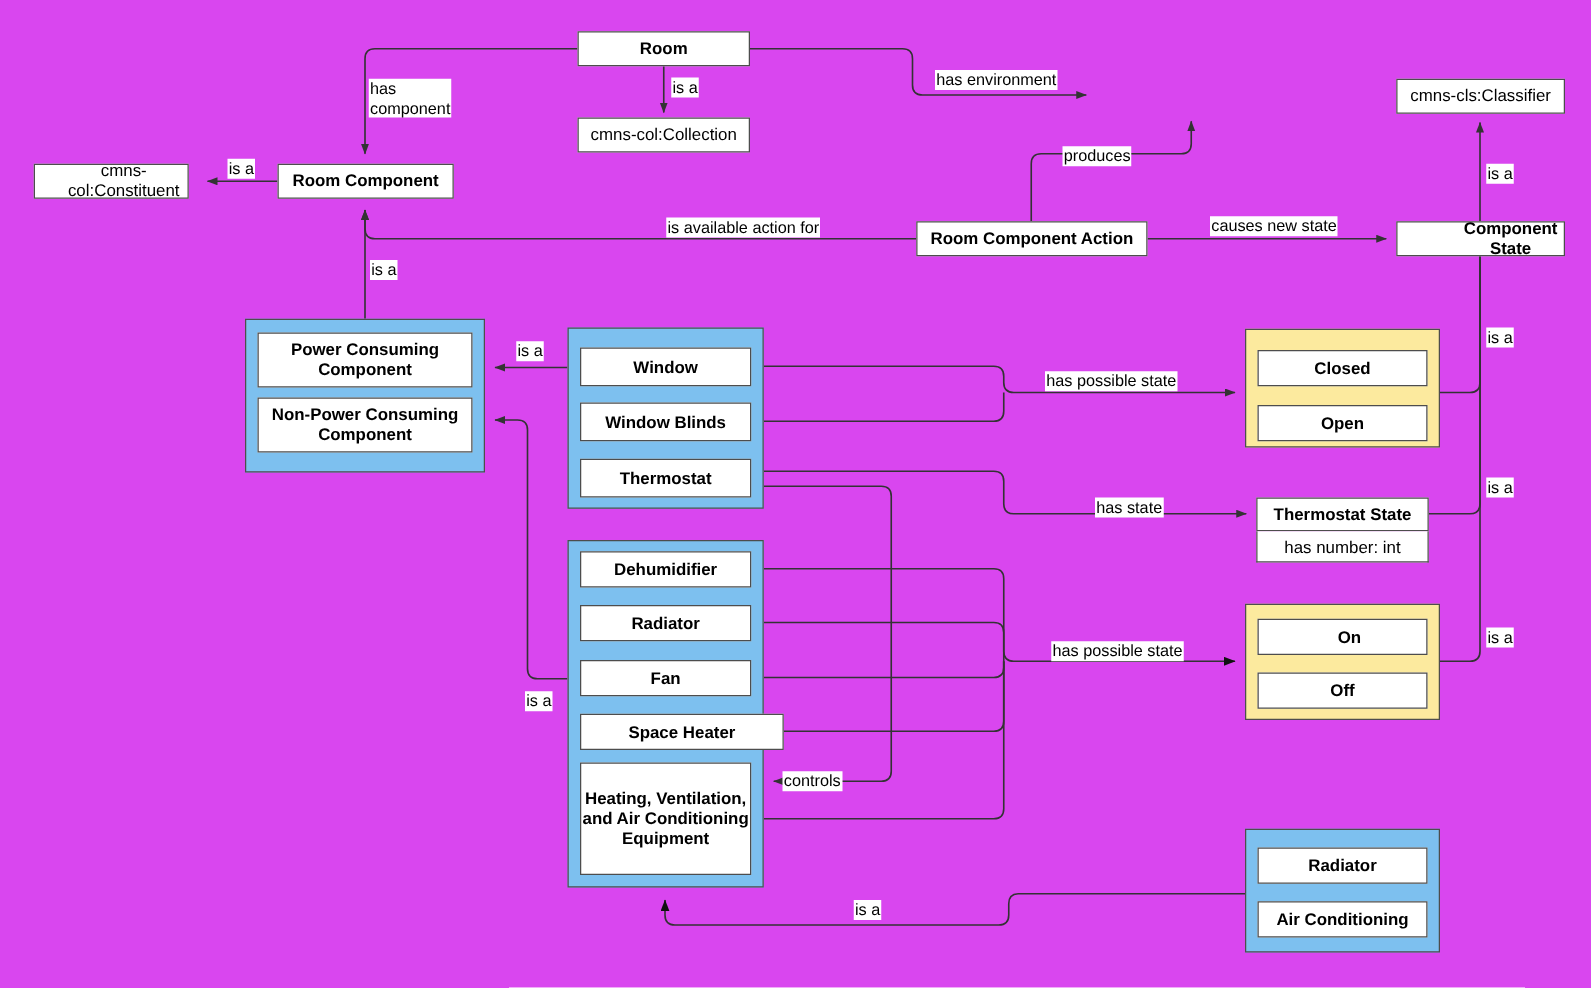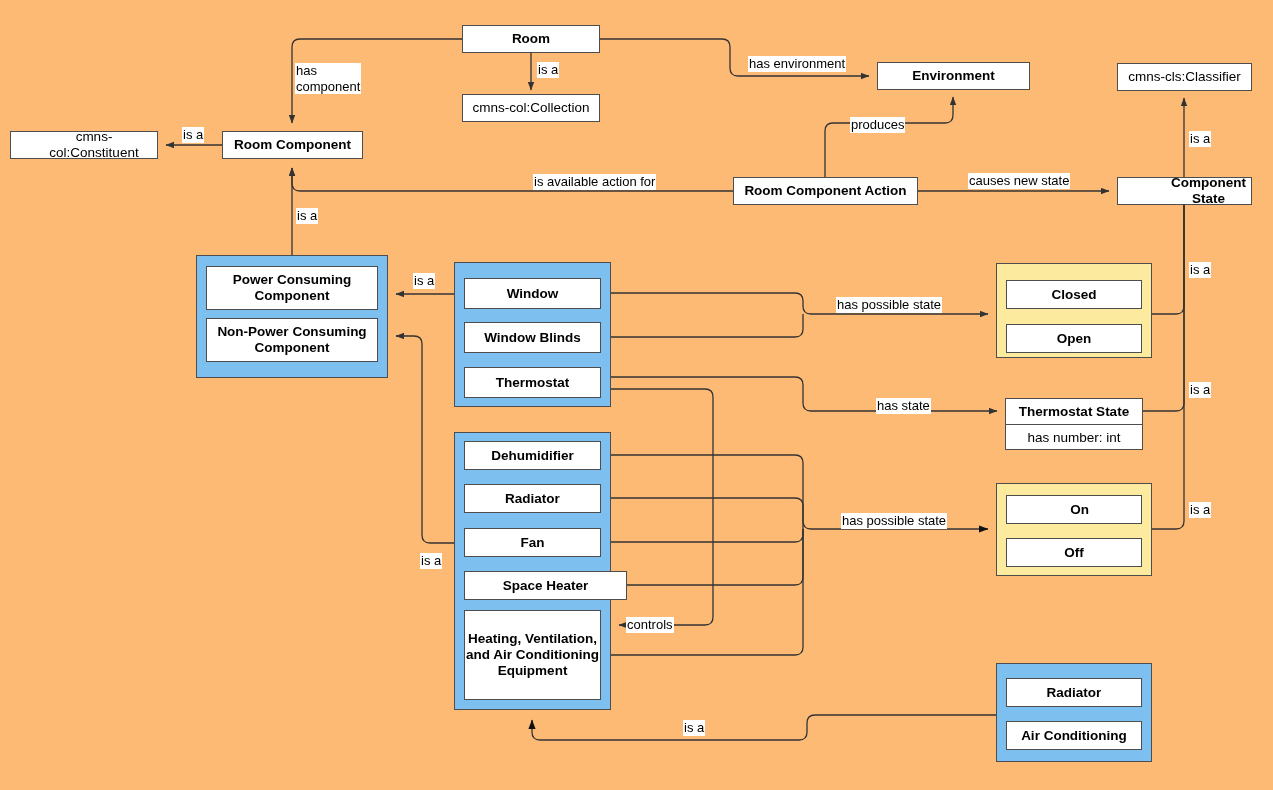--- a/index.html
+++ b/index.html
@@ -7,21 +7,21 @@
     padding: 0;
     background: #ffffff;
   }
   body {
     font-family: "Liberation Sans", sans-serif;
   }
   #canvas {
     position: relative;
     width: 1273px;
     height: 790px;
-    background: #fdba74;
+    background: #d946ef;
     overflow: hidden;
   }
   svg.edges {
     position: absolute;
     left: 0;
     top: 0;
     width: 1273px;
     height: 790px;
     pointer-events: none;
   }
@@ -142,31 +142,28 @@
   </svg>
 
   <div class="node bold" style="left:462px; top:25px; width:138px; height:28px;">
     <span>Room</span>
   </div>
 
   <div class="node plain" style="left:462px; top:94px; width:138px; height:28px;">
     <span>cmns-col:Collection</span>
   </div>
 
-  <div class="node plain" style="left:10px; top:131px; width:148px; height:28px;padding-left:20px;">
+  <div class="node plain" style="left:27px; top:131px; width:124px; height:28px;padding-left:20px;">
     <span>cmns-col:Constituent</span>
   </div>
 
   <div class="node bold" style="left:222px; top:131px; width:141px; height:28px;">
     <span>Room Component</span>
   </div>
 
-  <div class="node bold" style="left:877px; top:62px; width:153px; height:28px;">
-    <span>Environment</span>
-  </div>
 
   <div class="node plain" style="left:1117px; top:63px; width:135px; height:28px;">
     <span>cmns-cls:Classifier</span>
   </div>
 
   <div class="node bold" style="left:733px; top:177px; width:185px; height:28px;">
     <span>Room Component Action</span>
   </div>
 
   <div class="node bold" style="left:1117px; top:177px; width:135px; height:28px;padding-left:48px;">

